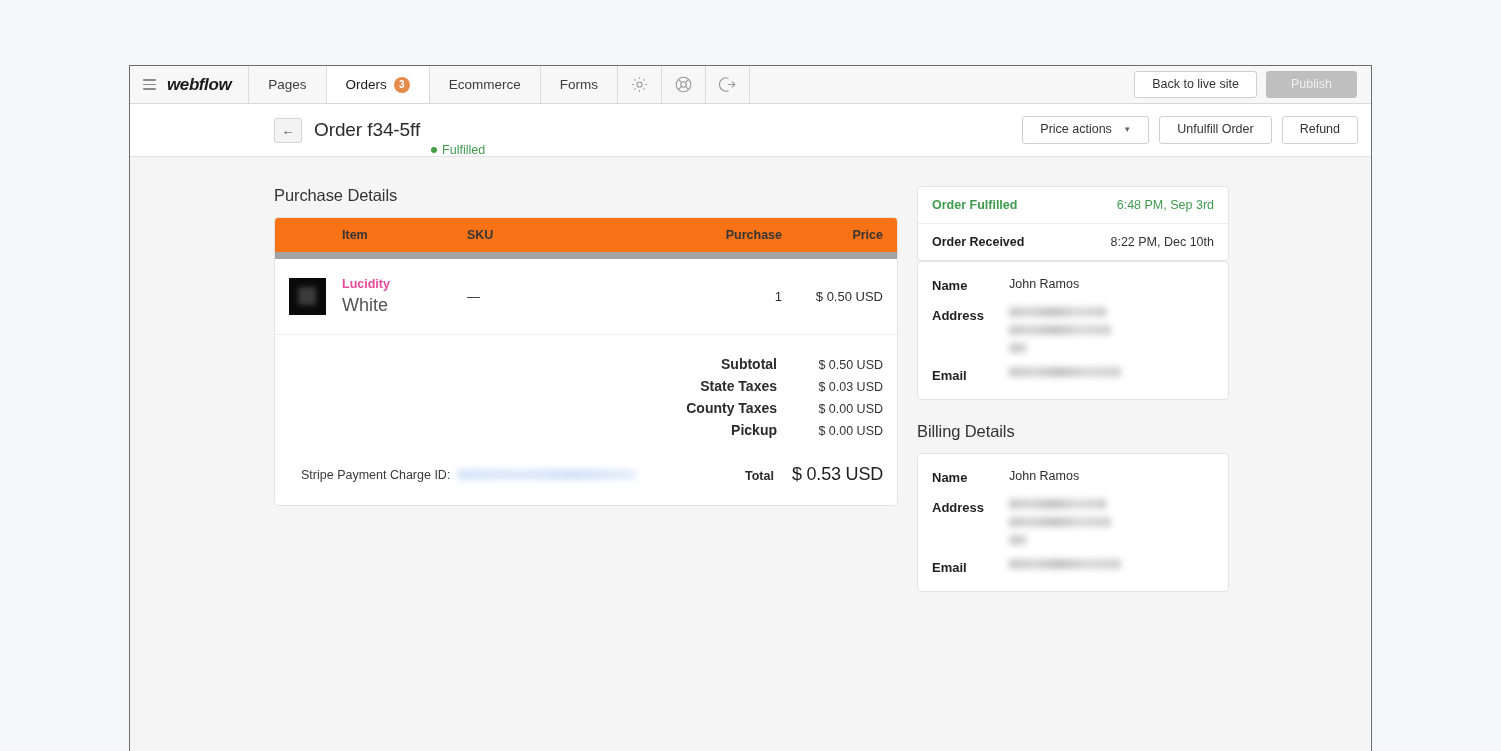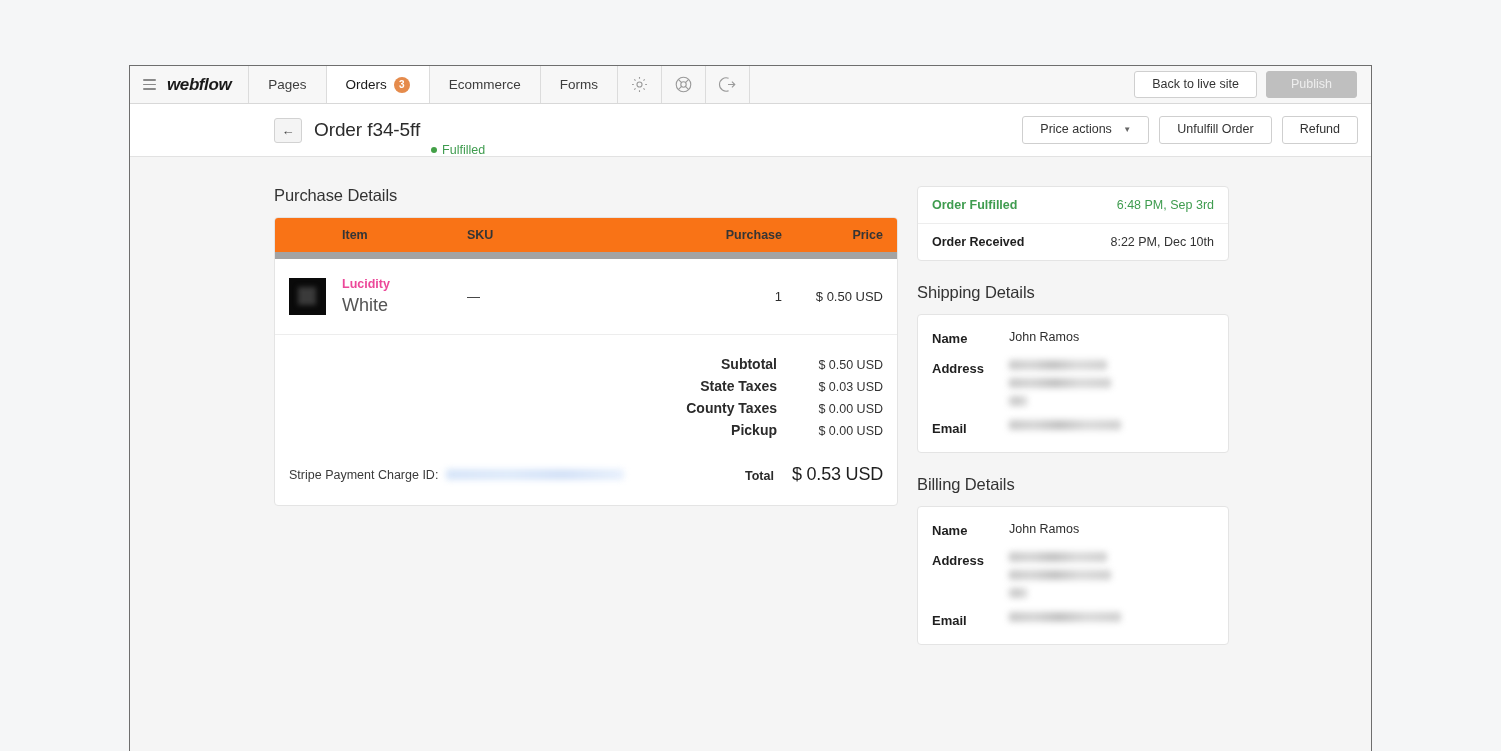--- a/index.html
+++ b/index.html
@@ -187,21 +187,21 @@
   .totals-label {
     font-size: 14px; font-weight: bold; color: #2b2b2b;
     text-align: right; width: 240px; padding-right: 22px;
   }
   .totals-value { font-size: 12.5px; color: #333; width: 84px; text-align: right; }
 
   .charge-row {
     display: flex; align-items: center;
     padding: 14px 14px 20px 14px;
   }
-  .charge-label { font-size: 12.5px; color: #3a3a3a; }
+  .charge-label { font-size: 12.5px; color: #3a3a3a; margin-left: 12px; }
   .charge-id-blur {
     margin-left: 8px;
     width: 178px; height: 11px;
     background: linear-gradient(90deg,#cfe0f7,#d9e7fa 35%,#cbdcf6 65%,#e4eefc);
     filter: blur(3px);
     border-radius: 2px;
     opacity: .85;
   }
   .total-wrap { margin-left: auto; display: flex; align-items: baseline; }
   .total-label { font-size: 12.5px; font-weight: bold; color: #2b2b2b; margin-right: 18px; }
@@ -412,21 +412,20 @@
         <div class="history-row fulfilled">
           <span class="history-event">Order Fulfilled</span>
           <span class="history-time">6:48 PM, Sep 3rd</span>
         </div>
         <div class="history-row received">
           <span class="history-event">Order Received</span>
           <span class="history-time">8:22 PM, Dec 10th</span>
         </div>
       </div>
 
-      <h2 class="section-title" style="margin-top:22px">Shipping Details</h2>
       <div class="card details-card">
         <div class="detail-row">
           <div class="detail-label">Name</div>
           <div class="detail-value">John Ramos</div>
         </div>
         <div class="detail-row">
           <div class="detail-label">Address</div>
           <div>
             <div class="blur-line bl-w1"></div>
             <div class="blur-line bl-w2"></div>

